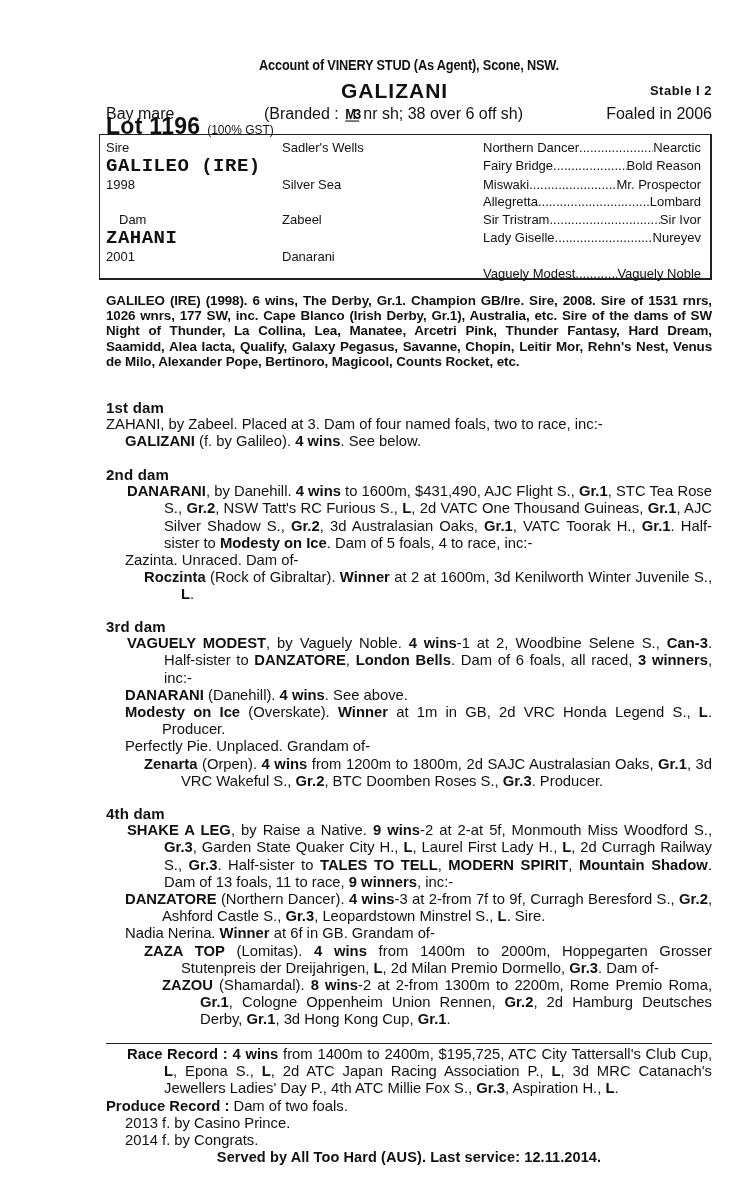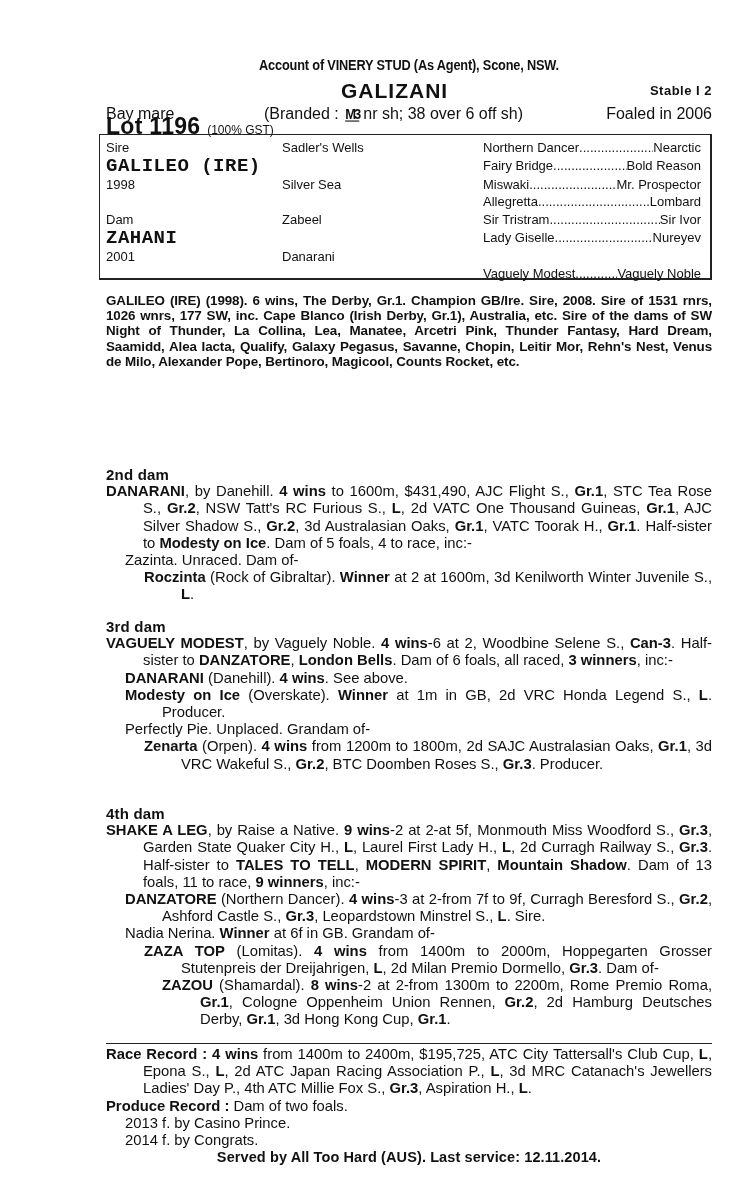--- a/index.html
+++ b/index.html
@@ -29,21 +29,21 @@
   .gg .dots { flex: 1; overflow: hidden; white-space: nowrap; letter-spacing: 0px; }
   .gg .dots::before { content: "....................................................................................................."; }
   .gg .b { white-space: nowrap; }
 
   .sire-note { position: absolute; left: 0; top: 237px; width: 606px; font-weight: 900; font-size: 13.4px;
                line-height: 15.2px; text-align: justify; letter-spacing: -0.1px; }
 
   .sec { position: absolute; left: 0; width: 606px; font-size: 14.8px; line-height: 17.2px; }
   .sec .hd { font-weight: 900; font-size: 15px; letter-spacing: 0.2px; }
   .para { text-align: justify; }
-  .hang1 { padding-left: 37px; text-indent: -37px; }
+  .hang1 { padding-left: 37px; text-indent: -37px; margin-left: 21px; }
   .ind1 { padding-left: 19px; }
   .ind1h { padding-left: 56px; text-indent: -37px; }
   .ind2h { padding-left: 75px; text-indent: -37px; }
   .ind3h { padding-left: 94px; text-indent: -38px; }
   b, .b9 { font-weight: 900; }
 
   .rule { position: absolute; left: 0; top: 987px; width: 606px; height: 0; border-top: 1.5px solid #222; }
   .served { text-align: center; font-weight: 900; font-size: 14.5px; letter-spacing: 0.1px; }
 </style>
 </head>
@@ -65,21 +65,21 @@
     <span class="foaled">Foaled in 2006</span>
   </div>
 
   <div class="pedbox">
     <div class="ped-cell" style="left:6px;top:4px">Sire</div>
     <div class="ped-cell ped-bold" style="left:6px;top:22px">GALILEO (IRE)</div>
     <div class="ped-cell" style="left:6px;top:41px">1998</div>
     <div class="ped-cell" style="left:182px;top:4px">Sadler's Wells</div>
     <div class="ped-cell" style="left:182px;top:41px">Silver Sea</div>
 
-    <div class="ped-cell" style="left:6px;top:76px">Dam</div>
+    <div class="ped-cell" style="left:19px;top:76px">Dam</div>
     <div class="ped-cell ped-bold" style="left:6px;top:94px">ZAHANI</div>
     <div class="ped-cell" style="left:6px;top:113px">2001</div>
     <div class="ped-cell" style="left:182px;top:76px">Zabeel</div>
     <div class="ped-cell" style="left:182px;top:113px">Danarani</div>
 
     <div class="gg" style="top:4px">
         <span class="a">Northern Dancer</span>
         <span class="dots"></span>
         <span class="b">Nearctic</span>
       </div>
@@ -110,31 +110,36 @@
       </div>
     <div class="gg" style="top:130px">
         <span class="a">Vaguely Modest</span>
         <span class="dots"></span>
         <span class="b">Vaguely Noble</span>
       </div>
   </div>
 
   <div class="sire-note">GALILEO (IRE) (1998). 6 wins, The Derby, Gr.1. Champion GB/Ire. Sire, 2008. Sire of 1531 rnrs, 1026 wnrs, 177 SW, inc. Cape Blanco (Irish Derby, Gr.1), Australia, etc. Sire of the dams of SW Night of Thunder, La Collina, Lea, Manatee, Arcetri Pink, Thunder Fantasy, Hard Dream, Saamidd, Alea Iacta, Qualify, Galaxy Pegasus, Savanne, Chopin, Leitir Mor, Rehn's Nest, Venus de Milo, Alexander Pope, Bertinoro, Magicool, Counts Rocket, etc.</div>
 
+  <div class="sec" style="top:343px">
+    <div class="hd">1st dam</div>
+    <div class="para">ZAHANI, by Zabeel. Placed at 3. Dam of four named foals, two to race, inc:-</div>
+    <div class="ind1"><b>GALIZANI</b><span> (f. by Galileo). </span><b>4 wins</b><span>. See below.</span></div>
+  </div>
 
   <div class="sec" style="top:410px">
     <div class="hd">2nd dam</div>
     <div class="para hang1"><b>DANARANI</b><span>, by Danehill. </span><b>4 wins</b><span> to 1600m, $431,490, AJC Flight S., </span><b>Gr.1</b><span>, STC Tea Rose S., </span><b>Gr.2</b><span>, NSW Tatt's RC Furious S., </span><b>L</b><span>, 2d VATC One Thousand Guineas, </span><b>Gr.1</b><span>, AJC Silver Shadow S., </span><b>Gr.2</b><span>, 3d Australasian Oaks, </span><b>Gr.1</b><span>, VATC Toorak H., </span><b>Gr.1</b><span>. Half-sister to </span><b>Modesty on Ice</b><span>. Dam of 5 foals, 4 to race, inc:-</span></div>
     <div class="ind1">Zazinta. Unraced. Dam of-</div>
     <div class="para ind2h"><b>Roczinta</b><span> (Rock of Gibraltar). </span><b>Winner</b><span> at 2 at 1600m, 3d Kenilworth Winter Juvenile S., </span><b>L</b><span>.</span></div>
   </div>
 
   <div class="sec" style="top:562px">
     <div class="hd">3rd dam</div>
-    <div class="para hang1"><b>VAGUELY MODEST</b><span>, by Vaguely Noble. </span><b>4 wins</b><span>-6 at 2, Woodbine Selene S., </span><b>Can-3</b><span>. Half-sister to </span><b>DANZATORE</b><span>, </span><b>London Bells</b><span>. Dam of 6 foals, all raced, </span><b>3 winners</b><span>, inc:-</span></div>
+    <div class="para hang1"><b>VAGUELY MODEST</b><span>, by Vaguely Noble. </span><b>4 wins</b><span>-1 at 2, Woodbine Selene S., </span><b>Can-3</b><span>. Half-sister to </span><b>DANZATORE</b><span>, </span><b>London Bells</b><span>. Dam of 6 foals, all raced, </span><b>3 winners</b><span>, inc:-</span></div>
     <div class="ind1"><b>DANARANI</b><span> (Danehill). </span><b>4 wins</b><span>. See above.</span></div>
     <div class="para ind1h"><b>Modesty on Ice</b><span> (Overskate). </span><b>Winner</b><span> at 1m in GB, 2d VRC Honda Legend S., </span><b>L</b><span>. Producer.</span></div>
     <div class="ind1">Perfectly Pie. Unplaced. Grandam of-</div>
     <div class="para ind2h"><b>Zenarta</b><span> (Orpen). </span><b>4 wins</b><span> from 1200m to 1800m, 2d SAJC Australasian Oaks, </span><b>Gr.1</b><span>, 3d VRC Wakeful S., </span><b>Gr.2</b><span>, BTC Doomben Roses S., </span><b>Gr.3</b><span>. Producer.</span></div>
   </div>
 
   <div class="sec" style="top:749px">
     <div class="hd">4th dam</div>
     <div class="para hang1"><b>SHAKE A LEG</b><span>, by Raise a Native. </span><b>9 wins</b><span>-2 at 2-at 5f, Monmouth Miss Woodford S., </span><b>Gr.3</b><span>, Garden State Quaker City H., </span><b>L</b><span>, Laurel First Lady H., </span><b>L</b><span>, 2d Curragh Railway S., </span><b>Gr.3</b><span>. Half-sister to </span><b>TALES TO TELL</b><span>, </span><b>MODERN SPIRIT</b><span>, </span><b>Mountain Shadow</b><span>. Dam of 13 foals, 11 to race, </span><b>9 winners</b><span>, inc:-</span></div>
     <div class="para ind1h"><b>DANZATORE</b><span> (Northern Dancer). </span><b>4 wins</b><span>-3 at 2-from 7f to 9f, Curragh Beresford S., </span><b>Gr.2</b><span>, Ashford Castle S., </span><b>Gr.3</b><span>, Leopardstown Minstrel S., </span><b>L</b><span>. Sire.</span></div>

